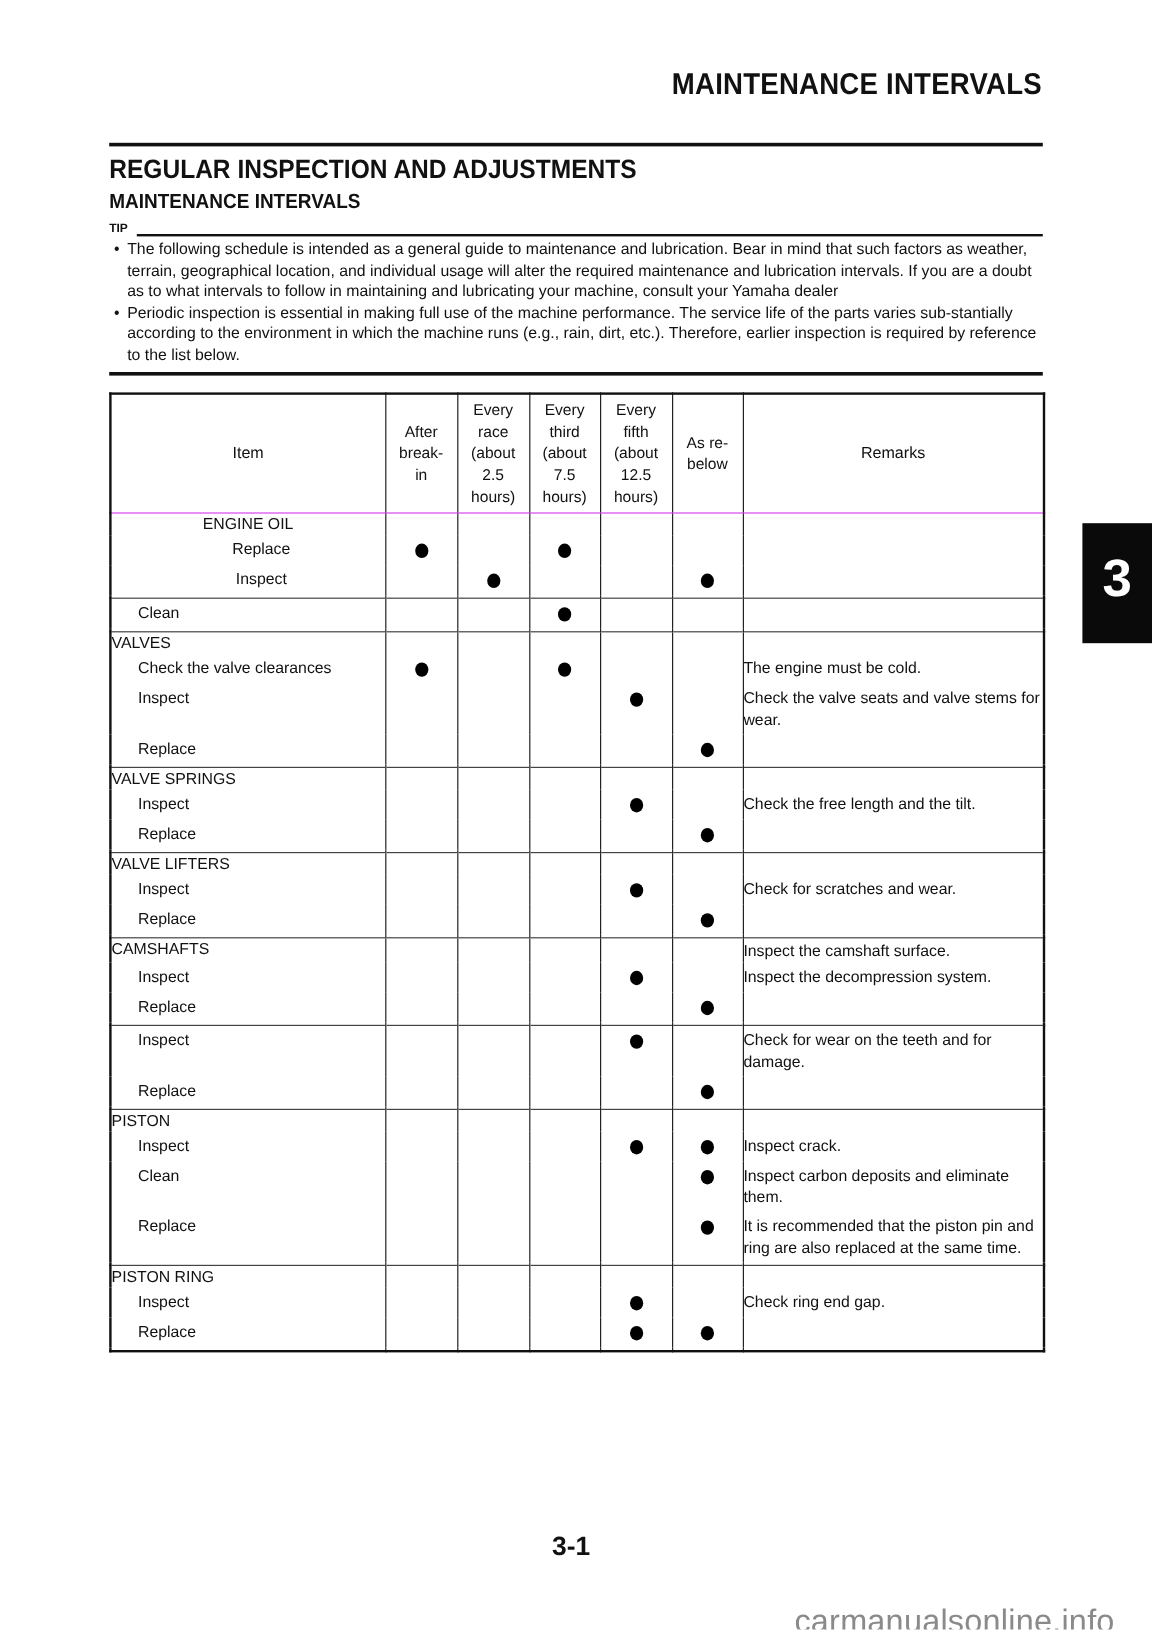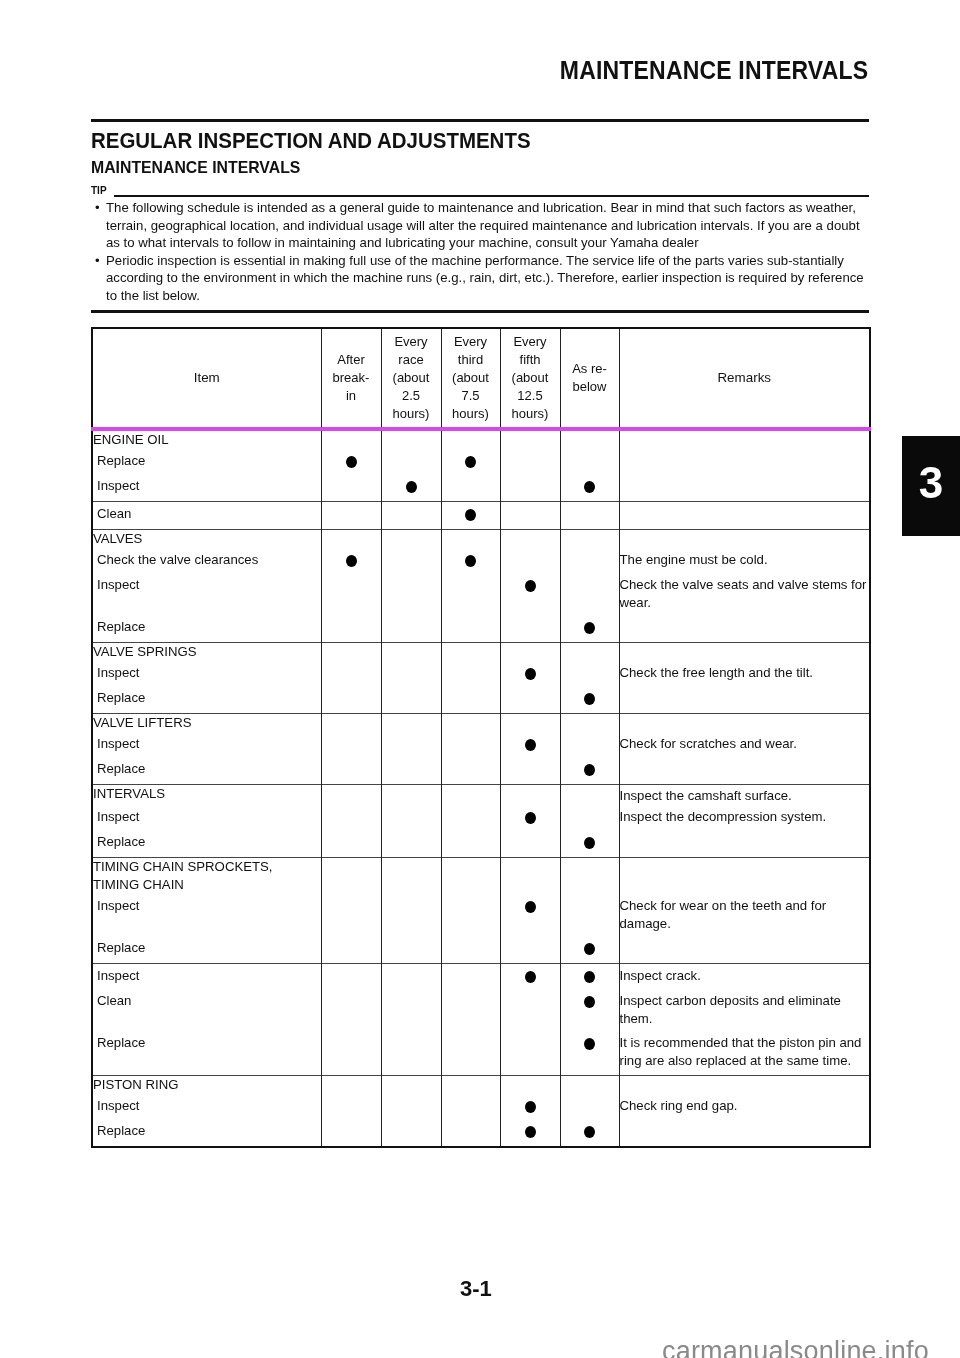--- a/index.html
+++ b/index.html
@@ -15,27 +15,27 @@
   .tip-label { position: absolute; left: 91px; top: 185px; font-size: 10px; font-weight: bold; }
   .tip-rule-top { position: absolute; left: 114px; top: 195px; width: 755px; height: 1.5px; background: #111; }
   .tip-body { position: absolute; left: 91px; top: 199px; width: 780px; font-size: 13.2px; line-height: 17.6px; }
   .tip-item { position: relative; padding-left: 15px; }
   .tip-item .bullet { position: absolute; left: 4px; top: 0; }
   .tip-rule-bottom { position: absolute; left: 91px; top: 310px; width: 778px; height: 2.5px; background: #111; }
 
   table.mt { position: absolute; left: 91px; top: 327px; width: 778px; border-collapse: collapse;
              border: 2px solid #111; font-size: 13.2px; table-layout: fixed; }
   table.mt th, table.mt td { border-left: 1px solid #222; border-right: 1px solid #222; padding: 0; vertical-align: top; }
-  table.mt thead th { border-bottom: 4px solid #d946ef; font-weight: normal; text-align: center;
+  table.mt thead th { border-bottom: 1px solid #d946ef; font-weight: normal; text-align: center;
                       vertical-align: middle; line-height: 18px; height: 98px; font-size: 13.4px; }
   table.mt thead th.narrow { font-size: 13px; line-height: 18px; }
   table.mt tbody.grp { border-top: 1.5px solid #444; }
-  table.mt tbody.grp:first-of-type { border-top: none; }
+  table.mt tbody.grp:first-of-type { border-top: none; text-align: center; }
   .cat-cell { padding: 2px 4px 0 4px; line-height: 18px; }
-  .sub { padding-left: 4px; line-height: 18px; }
+  .sub { padding-left: 22px; line-height: 18px; }
   td.dotc { text-align: center; vertical-align: top; }
   .dot { display: inline-block; width: 11px; height: 12px; border-radius: 50%; background: #000; margin-top: 4px; }
   .remark { padding: 3px 4px 3px 4px; line-height: 18px; }
   tr.sub-row td { padding-top: 3px; padding-bottom: 3px; }
 
   .side-tab { position: absolute; left: 902px; top: 436px; width: 58px; height: 100px; background: #0a0a0a; }
   .side-tab span { position: absolute; left: 0; right: 0; top: 22px; text-align: center; color: #fff;
                    font-size: 44px; font-weight: bold; }
   .page-num { position: absolute; left: 460px; top: 1276px; font-size: 22px; font-weight: bold; }
   .watermark { position: absolute; left: 662px; top: 1320px; font-size: 27px; color: #8a8a8a; letter-spacing: 0.2px; margin-top: 16px; }
@@ -280,21 +280,21 @@
         <td style="height: 2px;"></td>
         <td style="height: 2px;"></td>
         <td style="height: 2px;"></td>
         <td style="height: 2px;"></td>
         <td style="height: 2px;"></td>
         <td style="height: 2px;"></td>
       </tr>
     </tbody>
     <tbody class="grp">
       <tr>
-        <td class="cat-cell"><span>INTERVALS</span></td>
+        <td class="cat-cell"><span>CAMSHAFTS</span></td>
         <td></td>
         <td></td>
         <td></td>
         <td></td>
         <td></td>
         <td class="remark" style="padding-top: 2px;">Inspect the camshaft surface.</td>
       </tr>
       <tr class="sub-row">
         <td>
           <div class="sub">Inspect</div>
@@ -321,29 +321,20 @@
         <td style="height: 2px;"></td>
         <td style="height: 2px;"></td>
         <td style="height: 2px;"></td>
         <td style="height: 2px;"></td>
         <td style="height: 2px;"></td>
         <td style="height: 2px;"></td>
         <td style="height: 2px;"></td>
       </tr>
     </tbody>
     <tbody class="grp">
-      <tr>
-        <td class="cat-cell"><span>TIMING CHAIN SPROCKETS, TIMING CHAIN</span></td>
-        <td></td>
-        <td></td>
-        <td></td>
-        <td></td>
-        <td></td>
-        <td class="remark" style="padding-top: 2px;"></td>
-      </tr>
       <tr class="sub-row">
         <td>
           <div class="sub">Inspect</div>
         </td>
         <td class="dotc"></td>
         <td class="dotc"></td>
         <td class="dotc"></td>
         <td class="dotc"><span class="dot"></span></td>
         <td class="dotc"></td>
         <td class="remark">Check for wear on the teeth and for damage.</td>
@@ -363,20 +354,29 @@
         <td style="height: 2px;"></td>
         <td style="height: 2px;"></td>
         <td style="height: 2px;"></td>
         <td style="height: 2px;"></td>
         <td style="height: 2px;"></td>
         <td style="height: 2px;"></td>
         <td style="height: 2px;"></td>
       </tr>
     </tbody>
     <tbody class="grp">
+      <tr>
+        <td class="cat-cell"><span>PISTON</span></td>
+        <td></td>
+        <td></td>
+        <td></td>
+        <td></td>
+        <td></td>
+        <td class="remark" style="padding-top: 2px;"></td>
+      </tr>
       <tr class="sub-row">
         <td>
           <div class="sub">Inspect</div>
         </td>
         <td class="dotc"></td>
         <td class="dotc"></td>
         <td class="dotc"></td>
         <td class="dotc"><span class="dot"></span></td>
         <td class="dotc"><span class="dot"></span></td>
         <td class="remark">Inspect crack.</td>

